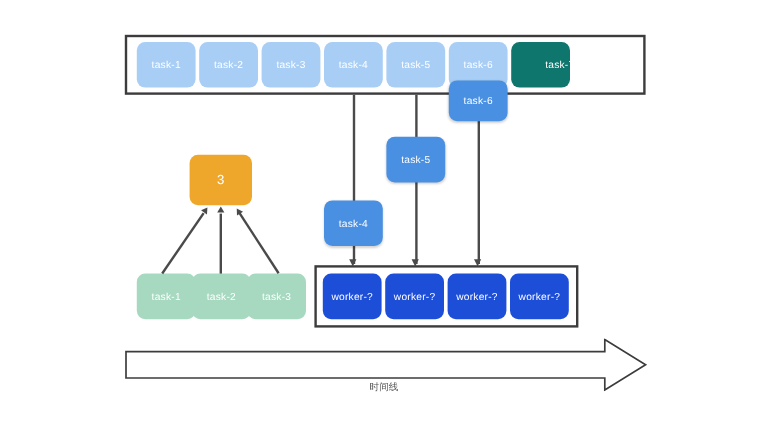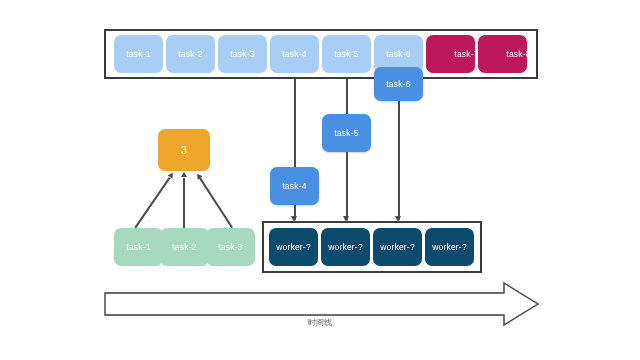--- a/index.html
+++ b/index.html
@@ -27,24 +27,24 @@
     align-items: center;
     justify-content: center;
     border-radius: 7px;
     color: #ffffff;
     font-size: 8.5px;
     letter-spacing: 0.2px;
     white-space: nowrap;
     user-select: none;
   }
   .box.light-blue  { background: #a9cef5; }
-  .box.deep-blue   { background: #be185d; padding-left: 32px; }
+  .box.deep-blue   { background: #0f766e; padding-left: 32px; }
   .box.stair-blue  { background: #4a90e2; box-shadow: 0 1px 2px rgba(0,0,0,0.18); }
   .box.light-green { background: #a7d9c0; }
-  .box.mid-green   { background: #0c4a6e; }
+  .box.mid-green   { background: #1d4ed8; }
   .box.orange      { background: #efa72b; font-size: 11px; }
 
   
   .container-frame {
     position: absolute;
     box-sizing: border-box;
     border: 2px solid #3c3c3c;
     background: transparent;
   }
 
@@ -111,23 +111,20 @@
   </div>
   <div class="box light-blue" style="left:322px; top:35px; width:49px; height:38px;">
     <span>task-5</span>
   </div>
   <div class="box light-blue" style="left:374px; top:35px; width:49px; height:38px;">
     <span>task-6</span>
   </div>
   <div class="box deep-blue" style="left:426px; top:35px; width:49px; height:38px;">
     <span>task-7</span>
   </div>
-  <div class="box deep-blue" style="left:478px; top:35px; width:49px; height:38px;">
-    <span>task-8</span>
-  </div>
 
   <div class="vline" style="left:294px; top:79px; height:141px;"></div>
   <div class="arrowhead-down" style="left:290.5px; top:216px;"></div>
 
   <div class="vline" style="left:346px; top:79px; height:141px;"></div>
   <div class="arrowhead-down" style="left:342.5px; top:216px;"></div>
 
   <div class="vline" style="left:398px; top:79px; height:141px;"></div>
   <div class="arrowhead-down" style="left:394.5px; top:216px;"></div>
 

